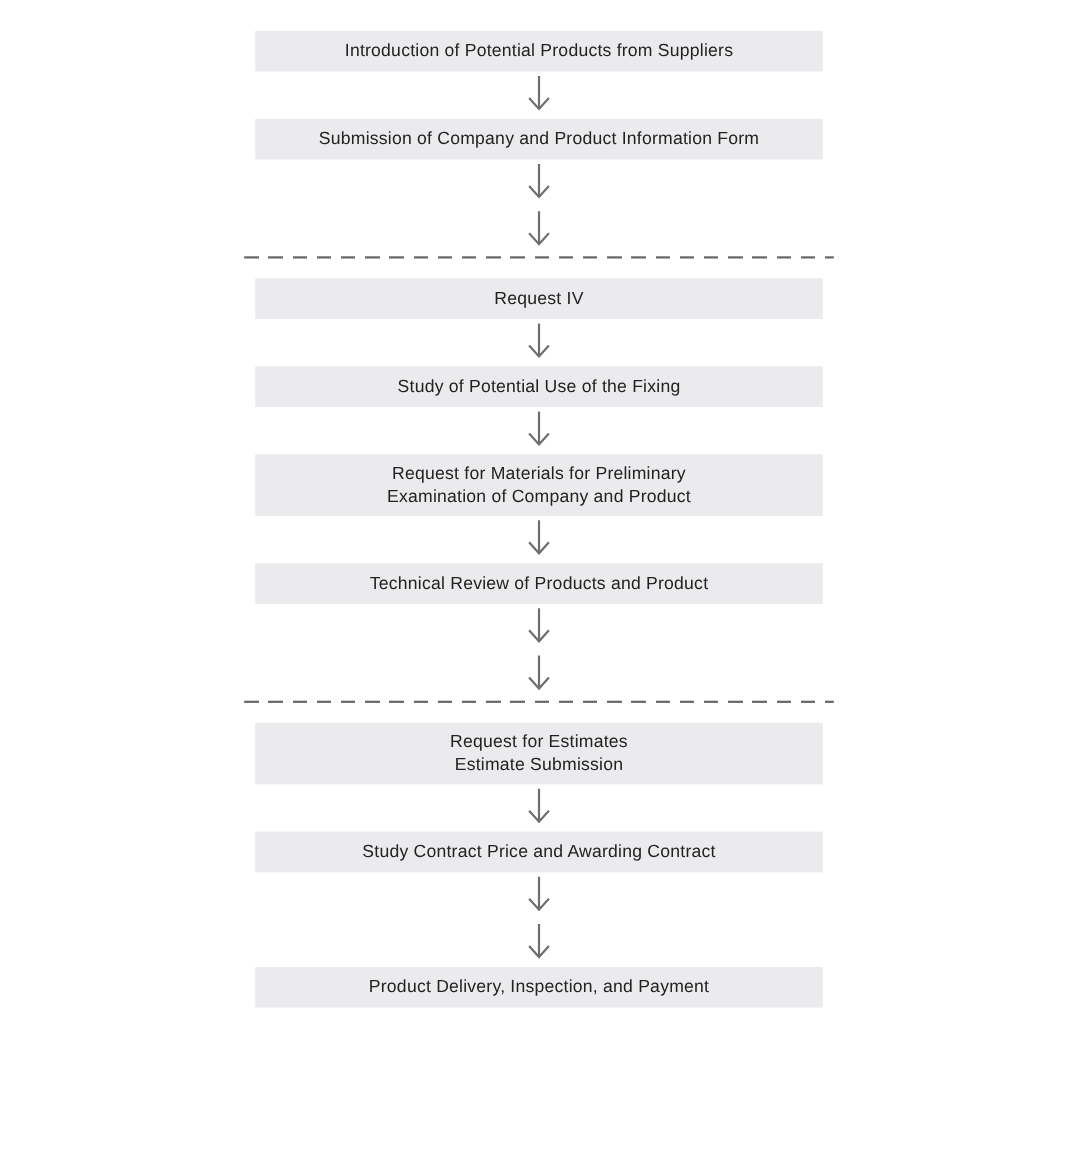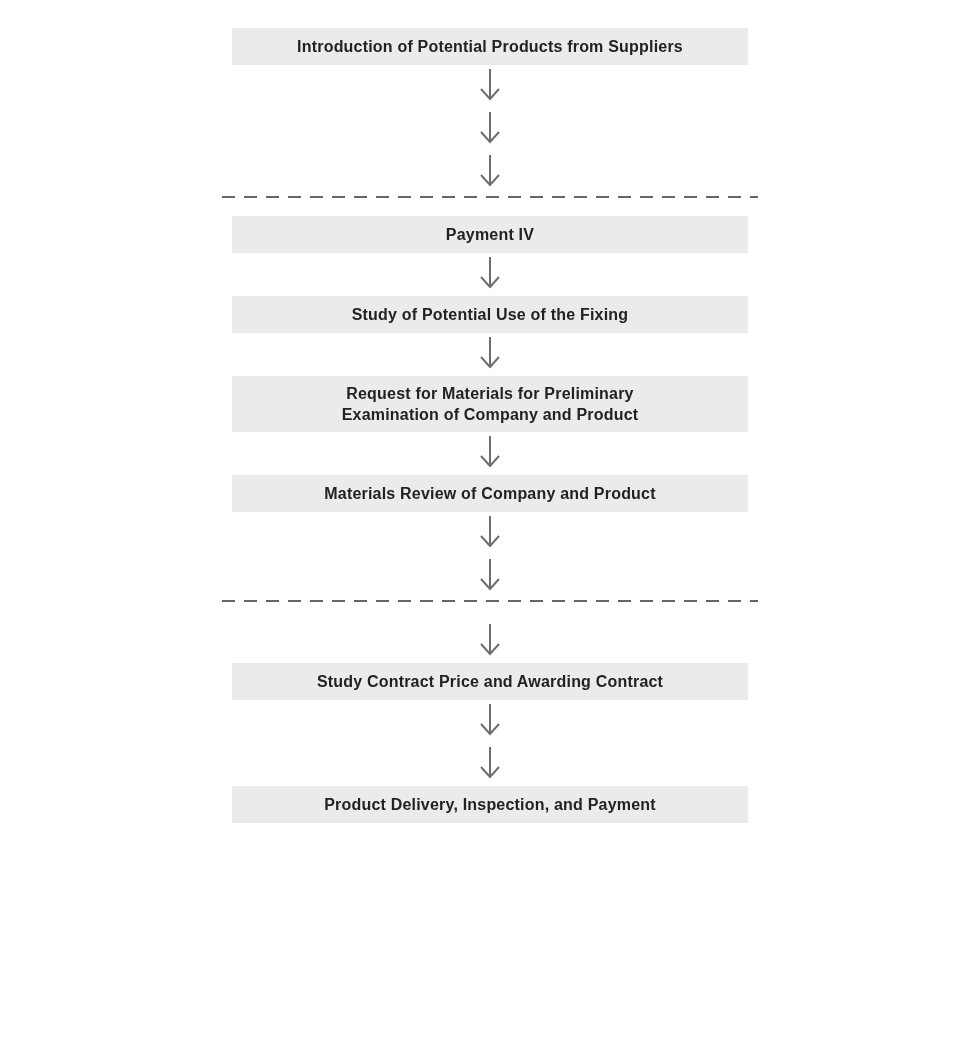--- a/index.html
+++ b/index.html
@@ -33,21 +33,20 @@
     justify-content: center;
     text-align: center;
     padding: 7px 12px;
   }
   .node-label {
     font-size: 16px;
     line-height: 1.32;
     color: #222222;
     white-space: pre-line;
     letter-spacing: 0.2px;
-    font-weight: bold;
   }
   .arrow {
     height: 36px;
     margin: 3px 0 4px 0;
     display: flex;
     align-items: center;
     justify-content: center;
   }
   .divider {
     width: 536px;
@@ -70,40 +69,43 @@
       <span class="node-label">Introduction of Potential Products from Suppliers</span>
     </div>
 
     <div class="arrow">
       <svg width="26" height="36" viewBox="0 0 26 36">
           <line x1="13" y1="1" x2="13" y2="31" stroke="#6e6e6e" stroke-width="2"></line>
           <polyline points="4,21 13,31 22,21" fill="none" stroke="#6e6e6e" stroke-width="2"></polyline>
         </svg>
     </div>
 
+    <div class="node">
+      <span class="node-label">Submission of Company and Product Information Form</span>
+    </div>
 
     <div class="arrow">
       <svg width="26" height="36" viewBox="0 0 26 36">
           <line x1="13" y1="1" x2="13" y2="31" stroke="#6e6e6e" stroke-width="2"></line>
           <polyline points="4,21 13,31 22,21" fill="none" stroke="#6e6e6e" stroke-width="2"></polyline>
         </svg>
     </div>
 
 
     <div class="arrow">
       <svg width="26" height="36" viewBox="0 0 26 36">
           <line x1="13" y1="1" x2="13" y2="31" stroke="#6e6e6e" stroke-width="2"></line>
           <polyline points="4,21 13,31 22,21" fill="none" stroke="#6e6e6e" stroke-width="2"></polyline>
         </svg>
     </div>
 
     <div class="divider"></div>
 
     <div class="node">
-      <span class="node-label">Payment IV</span>
+      <span class="node-label">Request IV</span>
     </div>
 
     <div class="arrow">
       <svg width="26" height="36" viewBox="0 0 26 36">
           <line x1="13" y1="1" x2="13" y2="31" stroke="#6e6e6e" stroke-width="2"></line>
           <polyline points="4,21 13,31 22,21" fill="none" stroke="#6e6e6e" stroke-width="2"></polyline>
         </svg>
     </div>
 
     <div class="node">
@@ -123,40 +125,44 @@
     </div>
 
     <div class="arrow">
       <svg width="26" height="36" viewBox="0 0 26 36">
           <line x1="13" y1="1" x2="13" y2="31" stroke="#6e6e6e" stroke-width="2"></line>
           <polyline points="4,21 13,31 22,21" fill="none" stroke="#6e6e6e" stroke-width="2"></polyline>
         </svg>
     </div>
 
     <div class="node">
-      <span class="node-label">Materials Review of Company and Product</span>
+      <span class="node-label">Technical Review of Products and Product</span>
     </div>
 
     <div class="arrow">
       <svg width="26" height="36" viewBox="0 0 26 36">
           <line x1="13" y1="1" x2="13" y2="31" stroke="#6e6e6e" stroke-width="2"></line>
           <polyline points="4,21 13,31 22,21" fill="none" stroke="#6e6e6e" stroke-width="2"></polyline>
         </svg>
     </div>
 
 
     <div class="arrow">
       <svg width="26" height="36" viewBox="0 0 26 36">
           <line x1="13" y1="1" x2="13" y2="31" stroke="#6e6e6e" stroke-width="2"></line>
           <polyline points="4,21 13,31 22,21" fill="none" stroke="#6e6e6e" stroke-width="2"></polyline>
         </svg>
     </div>
 
     <div class="divider"></div>
 
+    <div class="node">
+      <span class="node-label">Request for Estimates
+Estimate Submission</span>
+    </div>
 
     <div class="arrow">
       <svg width="26" height="36" viewBox="0 0 26 36">
           <line x1="13" y1="1" x2="13" y2="31" stroke="#6e6e6e" stroke-width="2"></line>
           <polyline points="4,21 13,31 22,21" fill="none" stroke="#6e6e6e" stroke-width="2"></polyline>
         </svg>
     </div>
 
     <div class="node">
       <span class="node-label">Study Contract Price and Awarding Contract</span>

